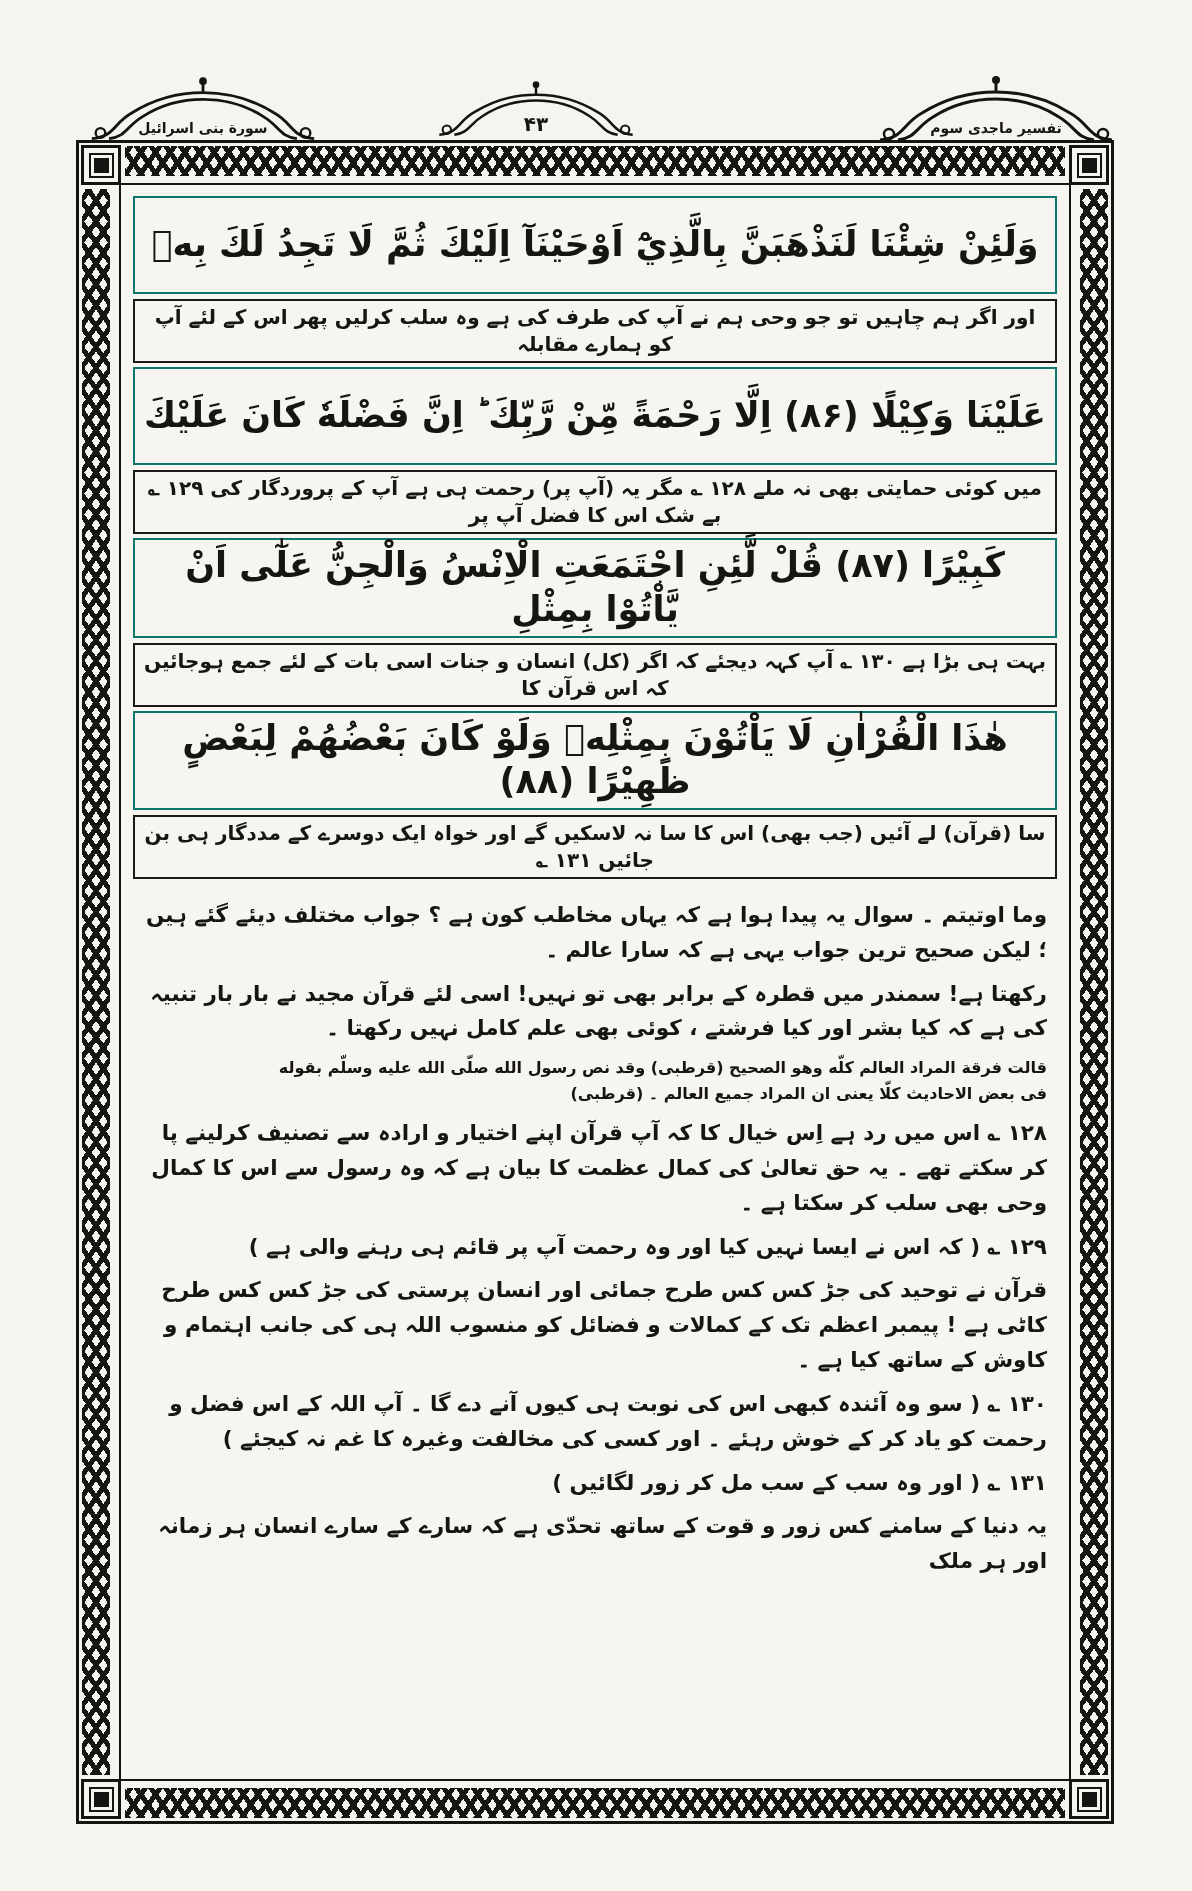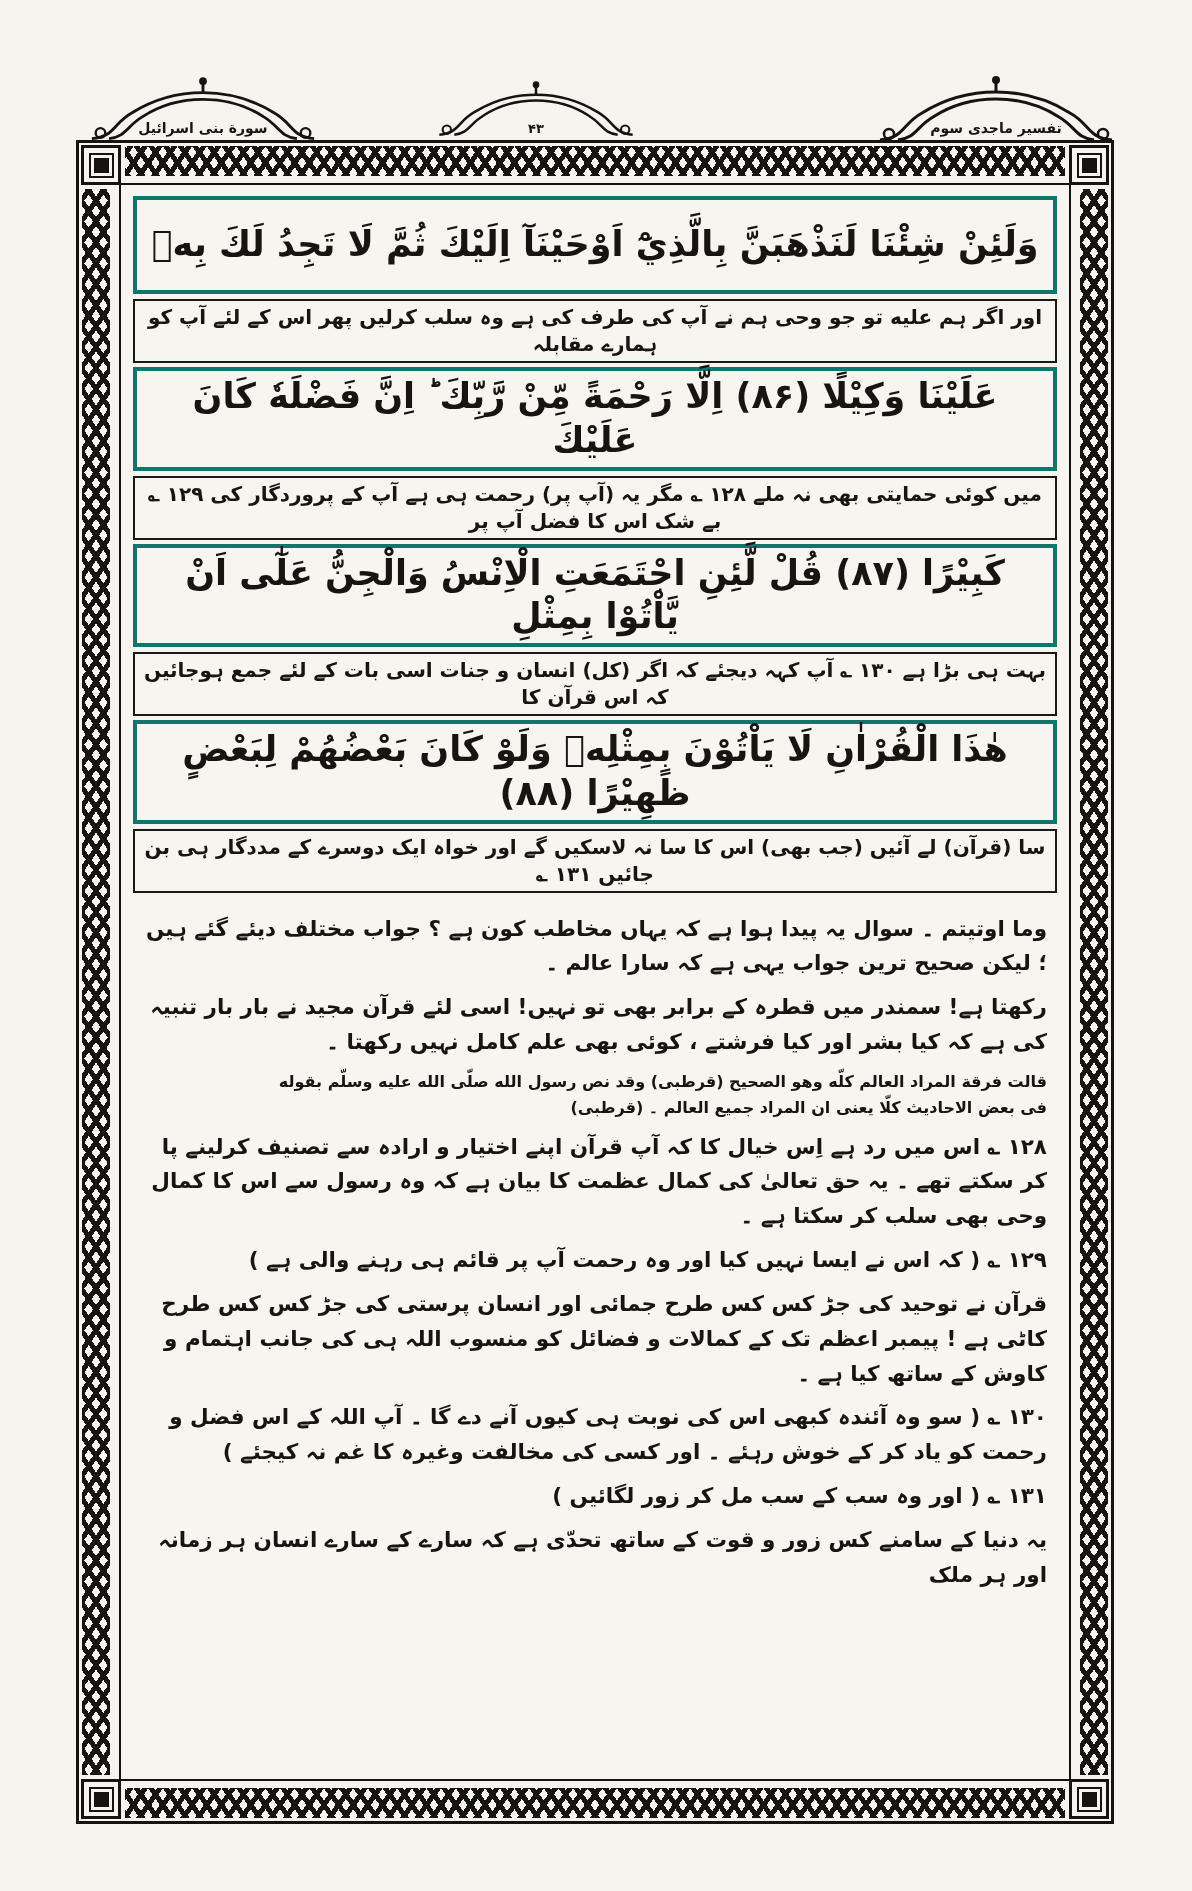--- a/index.html
+++ b/index.html
@@ -31,21 +31,21 @@
     font-size:14px;
     font-weight:bold;
     color:#171512;
     letter-spacing:0;
     direction:rtl;
     margin-top:46px;
   }
   .cart-left{left:88px;width:230px;}
   .cart-center{left:436px;width:200px;}
   .cart-right{left:872px;width:248px;}
-  .cart-center .cart-label{font-size:13px;}
+  .cart-center .cart-label{font-size:20px;}
   
   .frame-outer{
     position:absolute;
     left:76px;top:140px;
     width:1038px;height:1684px;
     border:3px solid #161412;
     background:#f6f4ee;
     box-sizing:border-box;
   }
   .chain{
@@ -84,21 +84,21 @@
     left:40px;top:40px;right:40px;bottom:40px;
     border:2.5px solid #161412;
     background:#f7f5ef;
     box-sizing:border-box;
     padding:7px 8px;
     display:flex;
     flex-direction:column;
     direction:rtl;
   }
   .verse-box{
-    border:4px solid #0f766e;
+    border:2px solid #0f766e;
     margin:4px 4px 0 4px;
     min-height:98px;
     display:flex;align-items:center;justify-content:center;
     text-align:center;
     font-size:35px;
     font-weight:bold;
     line-height:1.25;
     direction:rtl;
     padding:4px 8px;
     box-sizing:border-box;
@@ -192,21 +192,21 @@
     <div class="corner corner-tr"></div>
     <div class="corner corner-bl"></div>
     <div class="corner corner-br"></div>
 
     <div class="frame-inner">
 
       <div class="verse-box">
         <span>وَلَئِنْ شِئْنَا لَنَذْهَبَنَّ بِالَّذِيْٓ اَوْحَيْنَآ اِلَيْكَ ثُمَّ لَا تَجِدُ لَكَ بِهٖ</span>
       </div>
       <div class="urdu-box">
-        <span>اور اگر ہم عليه تو جو وحی ہم نے آپ کی طرف کی ہے وہ سلب کرلیں پھر اس کے لئے آپ کو ہمارے مقابلہ</span>
+        <span>اور اگر ہم چاہیں تو جو وحی ہم نے آپ کی طرف کی ہے وہ سلب کرلیں پھر اس کے لئے آپ کو ہمارے مقابلہ</span>
       </div>
 
       <div class="verse-box">
         <span>عَلَيْنَا وَكِيْلًا (۸۶) اِلَّا رَحْمَةً مِّنْ رَّبِّكَ ؕ اِنَّ فَضْلَهٗ كَانَ عَلَيْكَ</span>
       </div>
       <div class="urdu-box">
         <span>میں کوئی حمایتی بھی نہ ملے ۱۲۸ ؎ مگر یہ (آپ پر) رحمت ہی ہے آپ کے پروردگار کی ۱۲۹ ؎ بے شک اس کا فضل آپ پر</span>
       </div>
 
       <div class="verse-box">

